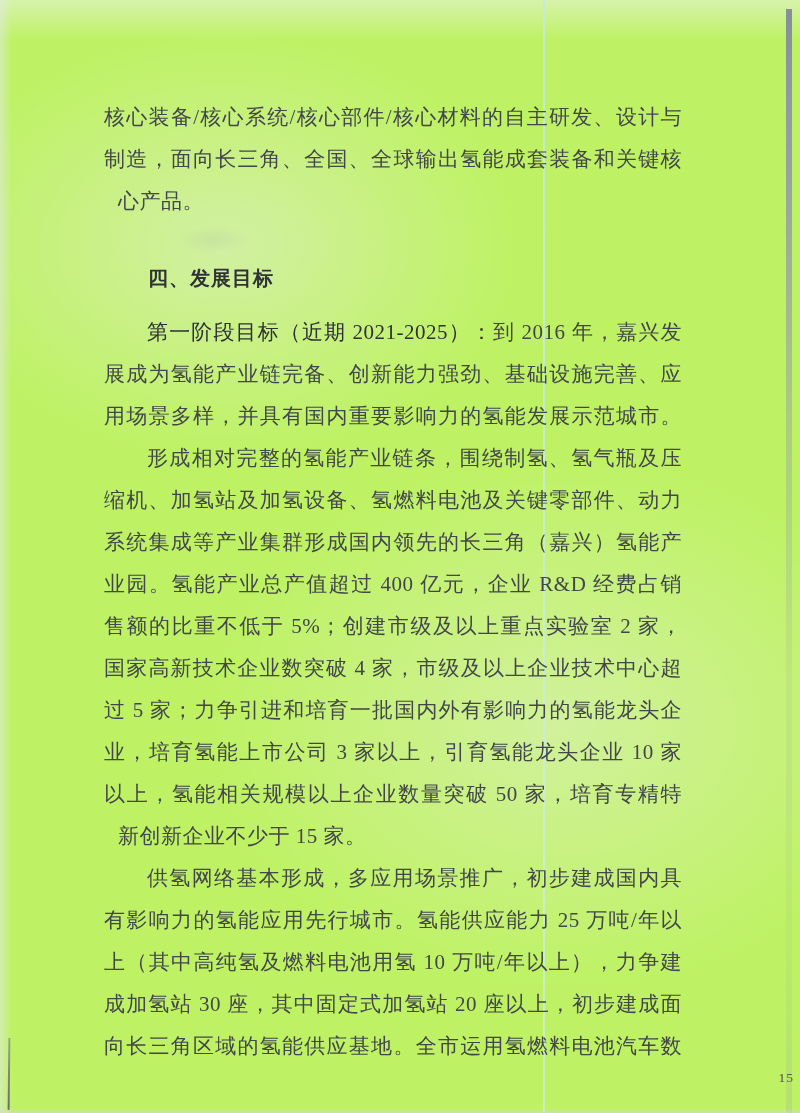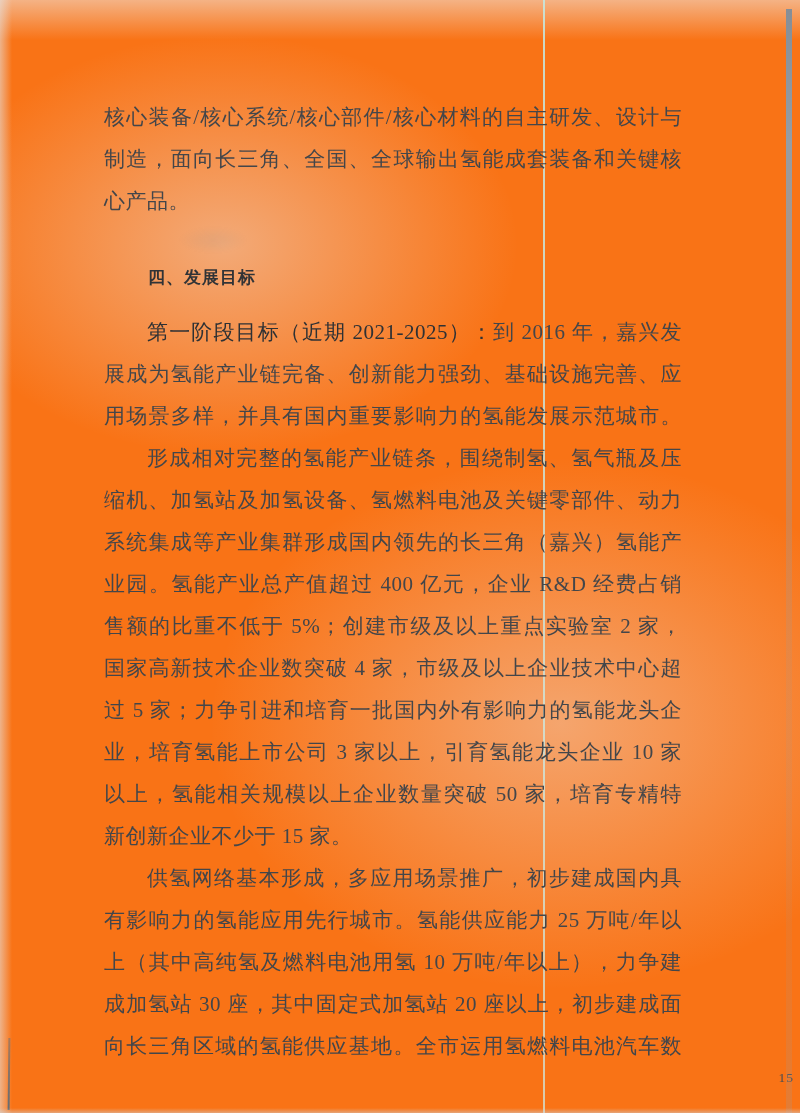--- a/index.html
+++ b/index.html
@@ -5,21 +5,21 @@
   html,body{margin:0;padding:0;}
   body{
     width:800px;height:1113px;
     background:#eef0f1;
     font-family:"Liberation Serif","DejaVu Serif",serif;
     overflow:hidden;
   }
   .page{
     position:relative;
     width:800px;height:1113px;
-    background:#f97316;
+    background:#bef264;
     overflow:hidden;
   }
   
   .page::before{
     content:"";
     position:absolute;inset:0;
     background:
       radial-gradient(420px 300px at 28% 22%, rgba(235,237,239,.45), transparent 70%),
       radial-gradient(500px 380px at 70% 65%, rgba(238,240,241,.4), transparent 70%),
       linear-gradient(to bottom, rgba(240,242,243,.5), rgba(251,251,252,0) 40px);
@@ -33,30 +33,30 @@
     font-size:21px;
   }
   .line{
     line-height:42px;
     height:42px;
     text-align:justify;
     text-align-last:justify;
     white-space:nowrap;
     letter-spacing:.5px;
   }
-  .line.short{ text-align-last:left; }
+  .line.short{ text-align-last:left;margin-left:14px; }
   .line.indent{ text-indent:43px; }
   .para{ margin:0; }
   .heading{
     margin-top:35px;
     padding-left:44px;
     height:42px;
     line-height:42px;
     font-weight:bold;
-    font-size:17px;
+    font-size:20px;
     color:#303336;
     letter-spacing:1px;
   }
   .stage1{ margin-top:12px; }
   .lead-line b{ font-weight:normal; color:#2e3134; }
   .page-number{
     position:absolute;
     left:8px; right:6px; top:1070px;
     text-align:right;
     font-size:13.5px;

